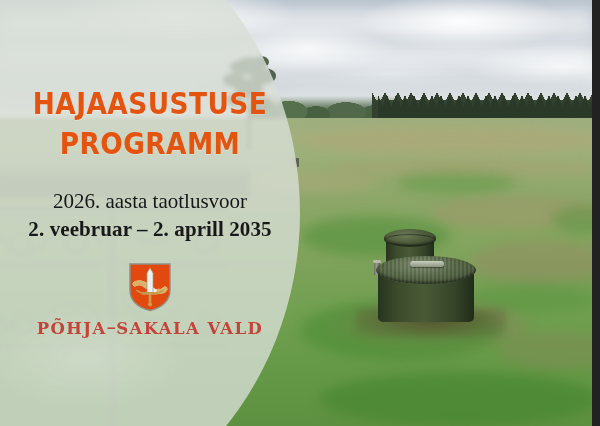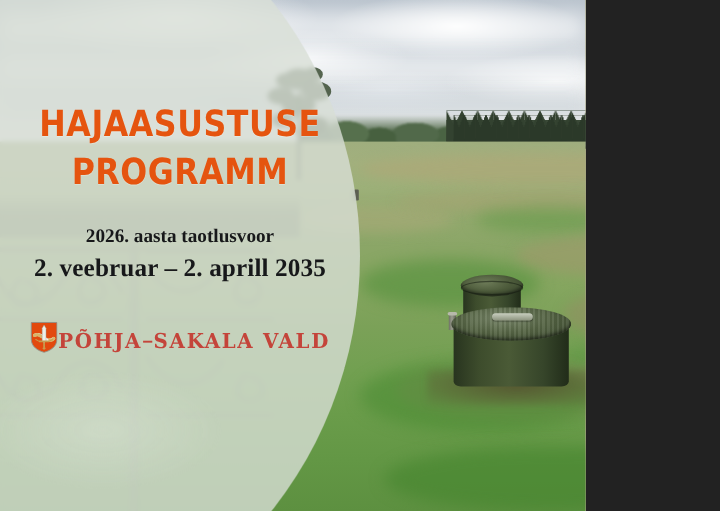--- a/index.html
+++ b/index.html
@@ -4,21 +4,21 @@
 <title>Hajaasustuse programm</title>
 <style>
   * { box-sizing: border-box; }
   html, body {
     margin: 0; padding: 0;
     background: #222;
     font-family: "Liberation Sans", sans-serif;
   }
   #poster {
     position: relative;
-    width: 488px;
+    width: 592px;
     height: 426px;
     overflow: hidden;
     background: #fef9c3;
   }
 
   
   .photo { position: absolute; inset: 0; overflow: hidden; }
 
   .sky {
     position: absolute;
@@ -235,42 +235,41 @@
 
   .subblock {
     margin-top: 26px;
     width: 276px;
     text-align: center;
     font-family: "Liberation Serif", serif;
     color: #17181a;
   }
   .sub-line1 {
     display: block;
-    font-size: 16px;
+    font-size: 21px;
     line-height: 1.18;
-    font-weight: bold;
   }
   .sub-line2 {
     display: block;
     font-size: 19.5px;
     line-height: 1.18;
   }
   .sub-dates {
     display: block;
     margin-top: 3px;
     font-size: 21px;
     font-weight: bold;
     letter-spacing: .1px;
   }
 
   
   .brand {
     margin-top: 20px;
     width: 250px;
-    display: flex; flex-direction: row; align-items: center; text-align: center;
+    display: flex; flex-direction: column; align-items: center; text-align: center;
   }
   .crest { width: 44px; height: 50px; display: block; }
   .wordmark {
     margin-top: 7px;
     font-family: "DejaVu Serif", serif;
     font-size: 16.5px;
     font-weight: bold;
     letter-spacing: 1.4px;
     color: #C4443A;
     white-space: nowrap;

